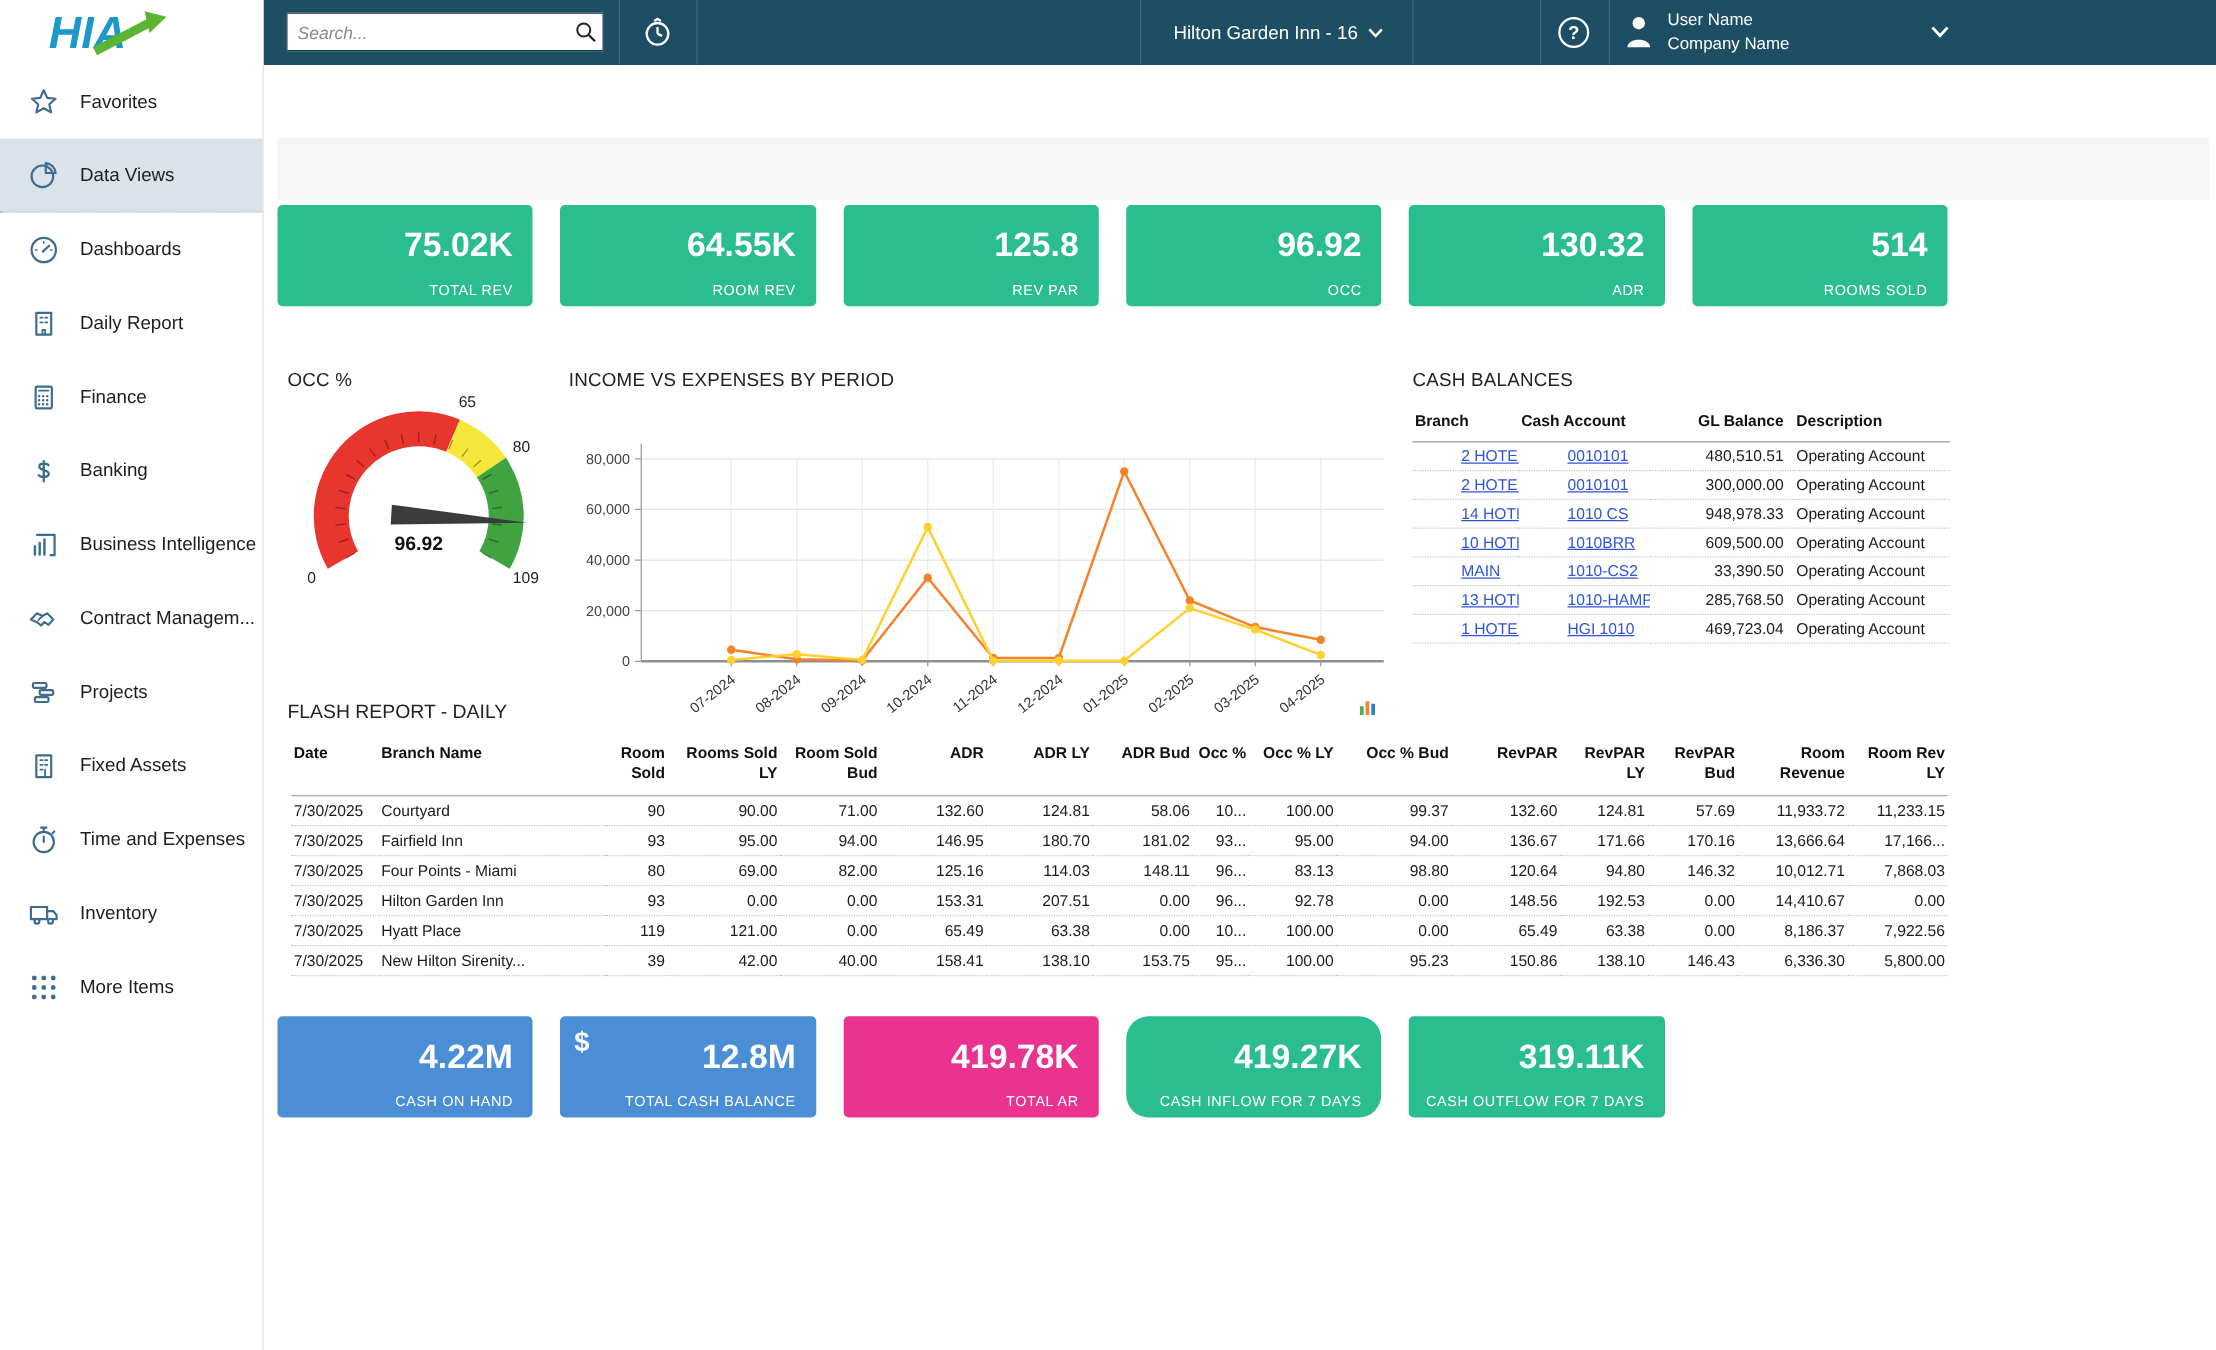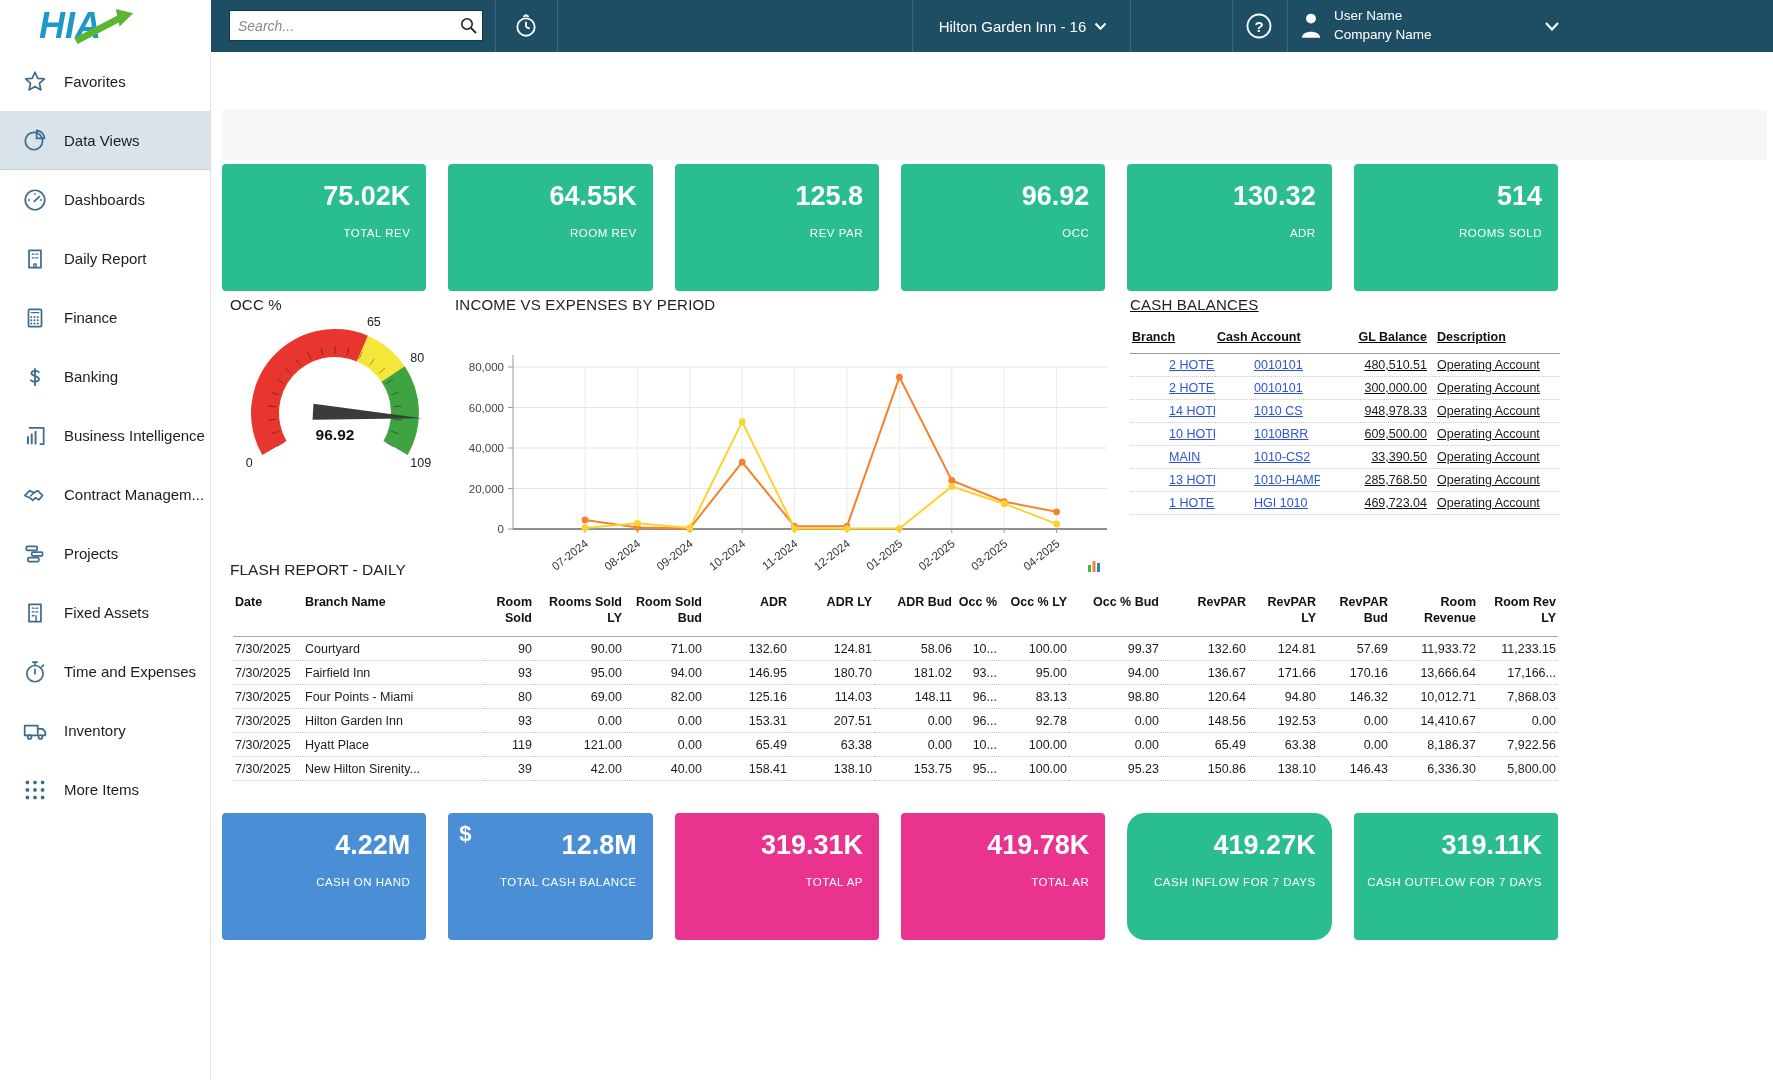--- a/index.html
+++ b/index.html
@@ -28,37 +28,37 @@
   .s-ic svg { width:26px; height:26px; }
 
   
   .content { position:absolute; left:212px; top:52px; width:1561px; height:1028px; background:#fff; }
   .page-head { position:absolute; left:0; top:0; width:1561px; height:54px; border-bottom:1px solid #e0e0e0; }
   .page-title { position:absolute; left:21px; top:15px; font-size:17.5px; font-weight:400; color:#2b2b2b; }
   .head-actions { position:absolute; right:215px; top:18px; display:flex; gap:34px; }
   .head-actions button { border:none; background:transparent; font-size:12.5px; color:#3a3a3a; letter-spacing:.4px; cursor:pointer; font-family:"Liberation Sans", sans-serif; display:flex; align-items:center; gap:5px; }
   .gray-band { position:absolute; left:10px; top:58px; width:1545px; height:50px; background:#f6f6f6; }
 
-  .cards-row { position:absolute; left:10px; width:1336px; height:127px; display:grid; grid-template-columns:repeat(6,1fr); gap:22px; }
+  .cards-row { position:absolute; left:10px; width:1336px; height:81px; display:grid; grid-template-columns:repeat(6,1fr); gap:22px; }
   #kpi-top { top:112px; }
   #kpi-bottom { top:761px; }
   .card { position:relative; border-radius:4px; color:#fff; padding:16px 16px 0 12px; text-align:right; cursor:pointer; }
   .card-val { font-size:27px; font-weight:bold; line-height:32px; }
   .card-lbl { margin-top:14px; font-size:11.5px; letter-spacing:.5px; line-height:14px; }
   .card-cur { position:absolute; left:11px; top:8px; font-size:22px; font-weight:bold; }
 
   .sec-title { font-size:15px; font-weight:400; color:#222; letter-spacing:.2px; }
 
   .gauge-panel { position:absolute; left:16px; top:244px; width:225px; }
   .gauge-panel .sec-title { margin-left:2px; }
   .chart-panel { position:absolute; left:243px; top:244px; width:662px; }
   .chart-wrap { margin-top:16px; }
   .chart-mini { position:absolute; left:632px; top:262px; cursor:pointer; }
 
-  .cash-panel { position:absolute; left:918px; top:244px; width:432px;text-decoration:underline; }
+  .cash-panel { position:absolute; left:918px; top:244px; width:432px; }
   table { border-collapse:collapse; }
   .cash-table { width:430px; margin-top:14px; table-layout:fixed; }
   .cash-table th { font-size:12.5px; font-weight:bold; color:#111; text-align:left; padding:3px 2px 8px 2px; vertical-align:top; border-bottom:1px solid #999; line-height:15px; }
   .cash-table th.num, .cash-table td.num { text-align:right; padding-right:8px; }
   .cash-table td { font-size:12.5px; color:#1c1c1c; padding:4px 2px; border-bottom:1px dotted #c9c9c9; white-space:nowrap; overflow:hidden; }
   .cash-table a { color:#2F55D4; text-decoration:underline;margin-left:37px; }
 
   .flash-sec-title { position:absolute; left:18px; top:509px; font-size:15.5px; color:#222; font-weight:400; }
   .flash-table { position:absolute; left:21px; top:540px; width:1325px; table-layout:fixed; }
   .flash-table th { font-size:12.5px; font-weight:bold; color:#111; vertical-align:top; line-height:16px; padding:2px 2px 10px 2px; border-bottom:1px solid #a8a8a8; }
@@ -636,24 +636,20 @@
         <div class="card" style="background: rgb(74, 143, 214);">
           <div class="card-val">4.22M</div>
           <div class="card-lbl">CASH ON HAND</div>
         </div>
         <div class="card" style="background: rgb(74, 143, 214);">
           <span class="card-cur">$</span>
           <div class="card-val">12.8M</div>
           <div class="card-lbl">TOTAL CASH BALANCE</div>
         </div>
         <div class="card" style="background: rgb(233, 51, 143);">
-          <div class="card-val">319.31K</div>
-          <div class="card-lbl">TOTAL AP</div>
-        </div>
-        <div class="card" style="background: rgb(233, 51, 143);">
           <div class="card-val">419.78K</div>
           <div class="card-lbl">TOTAL AR</div>
         </div>
         <div class="card" style="background: rgb(42, 189, 143); border-radius: 18px;">
           <div class="card-val">419.27K</div>
           <div class="card-lbl">CASH INFLOW FOR 7 DAYS</div>
         </div>
         <div class="card" style="background: rgb(42, 189, 143);">
           <div class="card-val">319.11K</div>
           <div class="card-lbl">CASH OUTFLOW FOR 7 DAYS</div>

